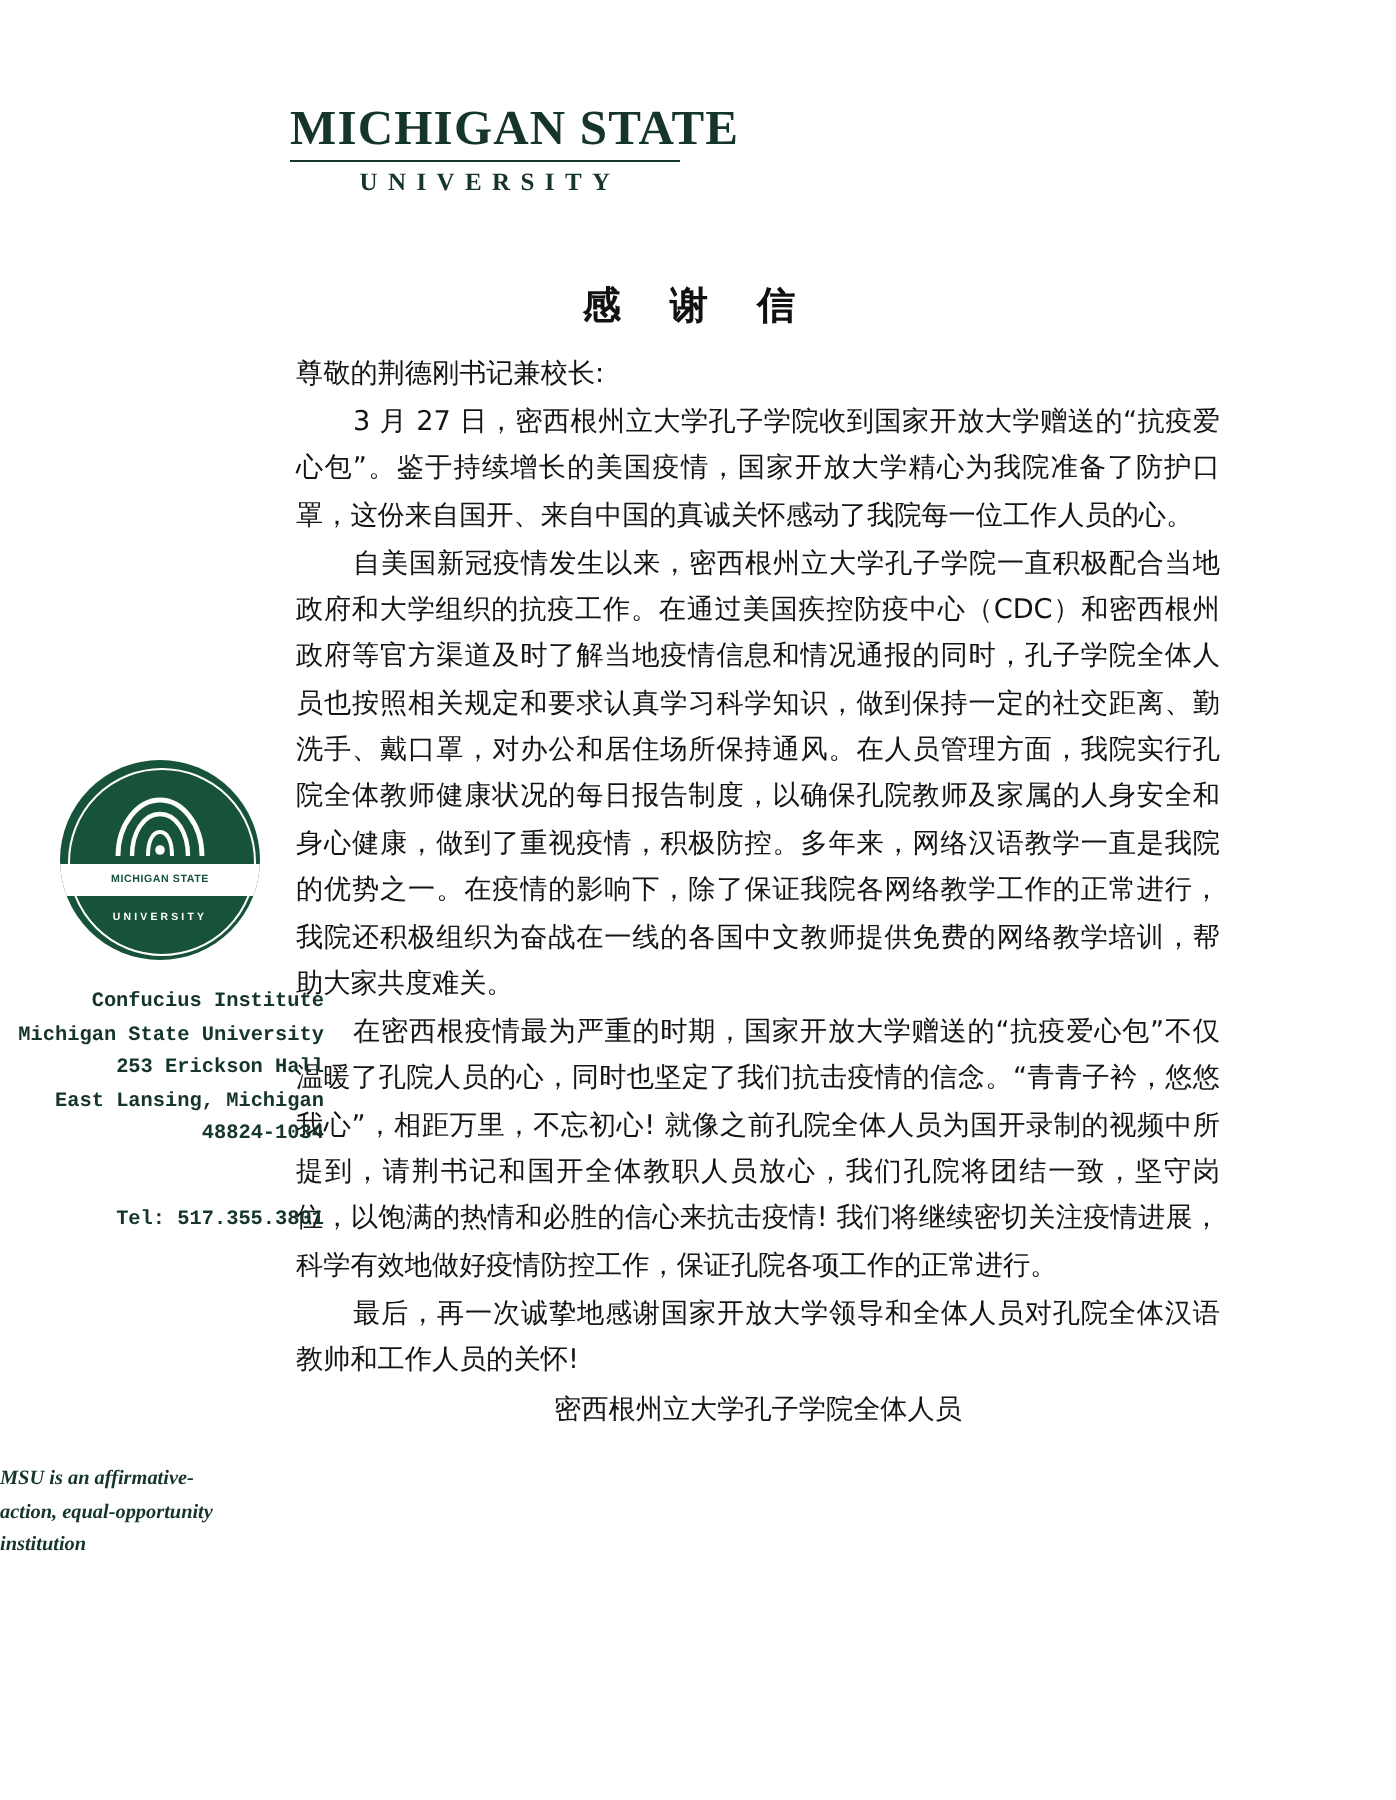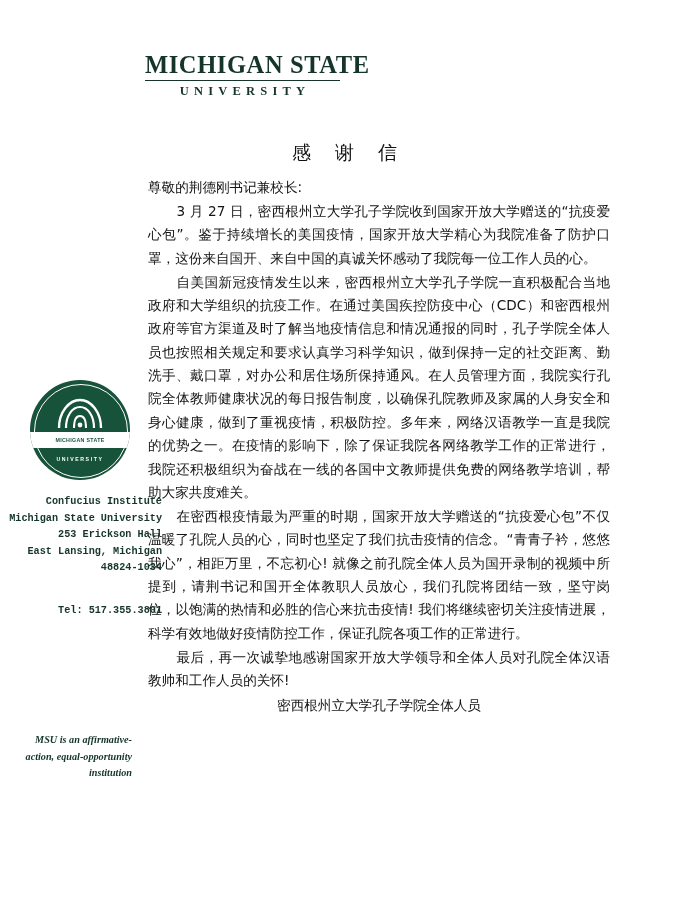--- a/index.html
+++ b/index.html
@@ -54,21 +54,21 @@
   }
 
   
   .doc-title {
     position: absolute;
     left: 0;
     top: 140px;
     width: 698px;
     text-align: center;
     font-family: "DejaVu Sans", sans-serif;
-    font-weight: normal;
+    font-weight: bold;
     font-size: 19px;
     letter-spacing: 9px;
     color: #111;
   }
 
   
   .body-block {
     position: absolute;
     left: 148px;
     top: 176px;
@@ -171,21 +171,20 @@
     color: #15352a;
     font-weight: bold;
   }
   .addr .tel { margin-top: 26px; padding-left: 20px; }
 
   .footnote {
     position: absolute;
     left: 0px;
     top: 732px;
     width: 132px;
-    text-align: right;
     font-family: "Liberation Serif", serif;
     font-style: italic;
     font-size: 10.2px;
     line-height: 1.62;
     color: #15352a;
     font-weight: bold;
   }
 </style>
 </head>
 <body>

